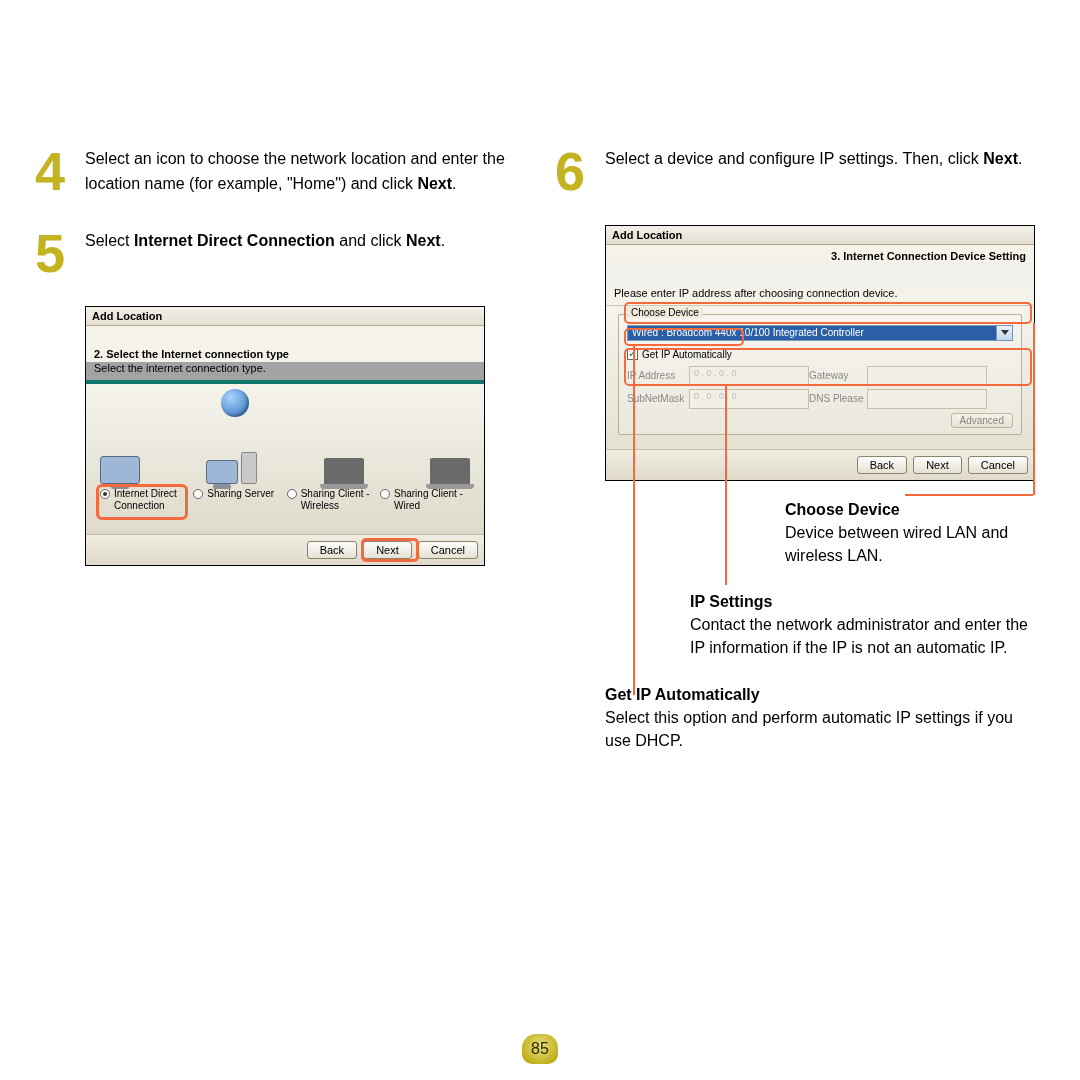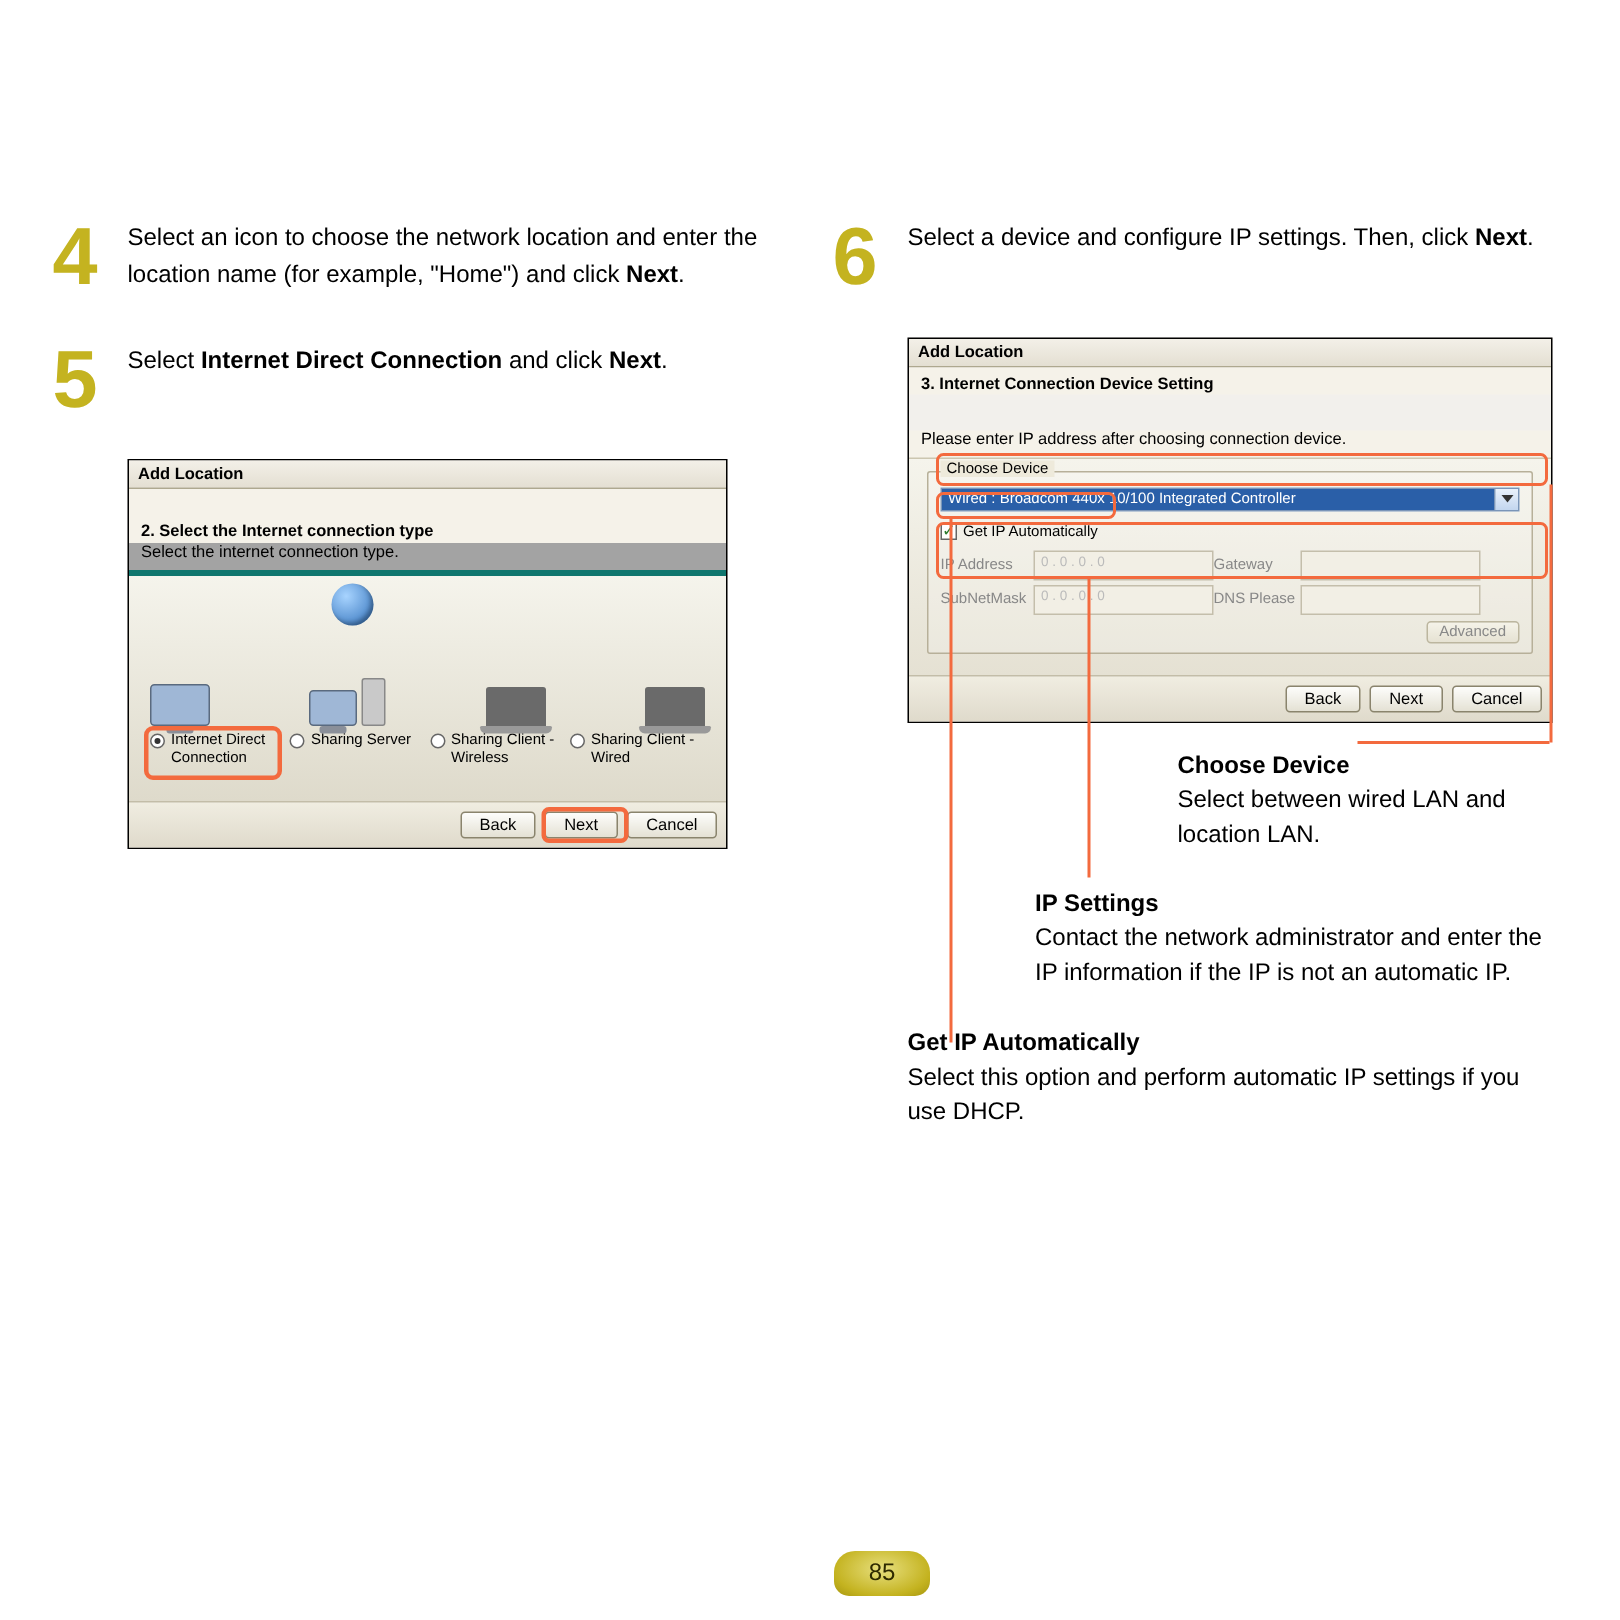--- a/index.html
+++ b/index.html
@@ -194,20 +194,21 @@
     padding: 3px 6px;
     font-weight: bold;
     font-size: 11px;
     border-bottom: 1px solid #aea88f;
   }
   .shot2 .subhead {
     padding: 5px 8px 1px 8px;
     font-weight: bold;
     font-size: 11px;
     background: #f5f2e9;
+    text-align: right;
   }
   .shot2 .subdesc {
     padding: 0 8px 6px 8px;
     font-size: 11px;
     background: #f5f2e9;
     border-bottom: 1px solid #ccc6b0;
     margin-top: 24px;
   }
   .shot2 .body {
     background: linear-gradient(#f5f4ec,#e5e1d3);
@@ -315,27 +316,26 @@
   .annot-text { font-size:16px; line-height:1.45; }
   .annot-cd { margin-left: 180px; }
   .annot-ip { margin-left: 85px; }
   .annot-auto { margin-left: 0px; }
 
   
   .pagenum {
     position:absolute;
     bottom: 16px; left: 50%;
     transform: translateX(-50%);
-    width: 64px; height: 30px;
+    width: 36px; height: 30px;
     background: radial-gradient(ellipse at 50% 40%, #e7df7e 0%, #c4b320 70%, #a7960f 100%);
     border-radius: 14px 14px 10px 10px / 14px 14px 10px 10px;
     display:flex;align-items:center;justify-content:center;
     color:#2f2a00;
     font-size: 16px;
-    margin-left: 48px;
   }
 </style>
 </head>
 <body>
 
 <div class="page">
   <div class="columns">
 
     <div class="col">
       <div class="step">
@@ -455,21 +455,21 @@
         <div class="ruleV" style="left:428px; top:98px; height:172px;"></div>
         <div class="ruleH" style="left:300px; top:269px; width:128px;"></div>
 
         <div class="ruleV" style="left:120px; top:160px; height:200px;"></div>
 
         <div class="ruleV" style="left:28px; top:120px; height:350px;"></div>
 
         <div class="annot">
           <div class="annot-block annot-cd">
             <div class="annot-title">Choose Device</div>
-            <div class="annot-text">Select between wired LAN and location LAN.</div>
+            <div class="annot-text">Device between wired LAN and wireless LAN.</div>
           </div>
           <div class="annot-block annot-ip">
             <div class="annot-title">IP Settings</div>
             <div class="annot-text">Contact the network administrator and enter the IP information if the IP is not an automatic IP.</div>
           </div>
           <div class="annot-block annot-auto">
             <div class="annot-title">Get IP Automatically</div>
             <div class="annot-text">Select this option and perform automatic IP settings if you use DHCP.</div>
           </div>
         </div>

